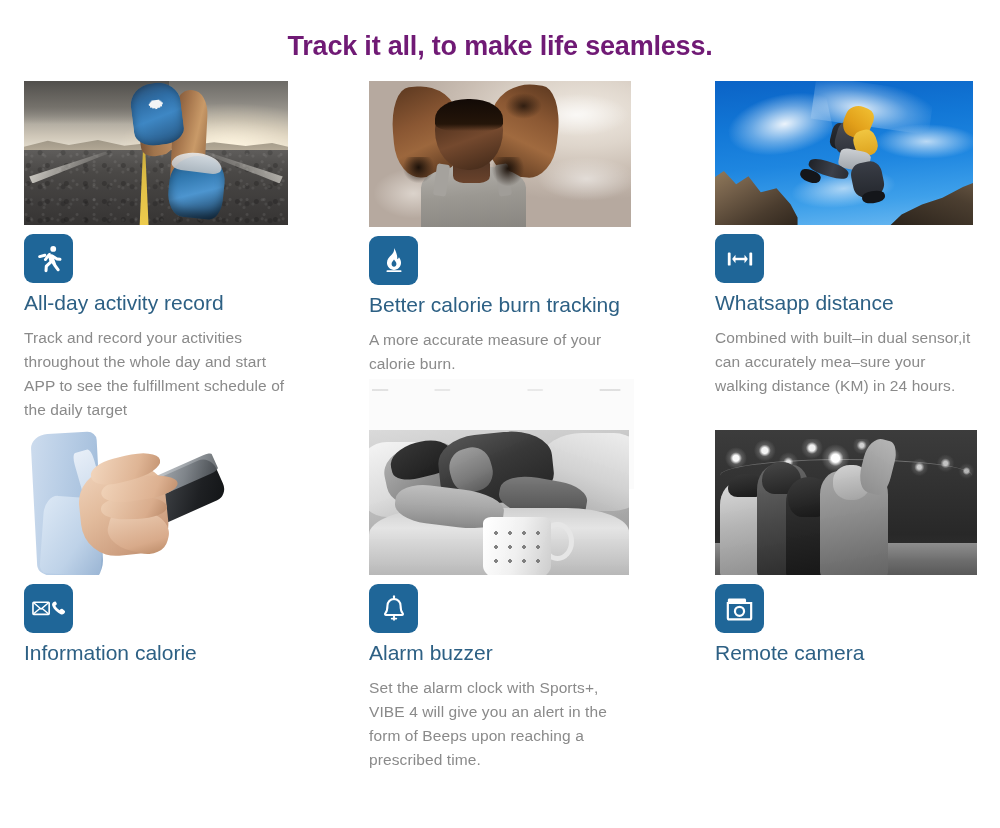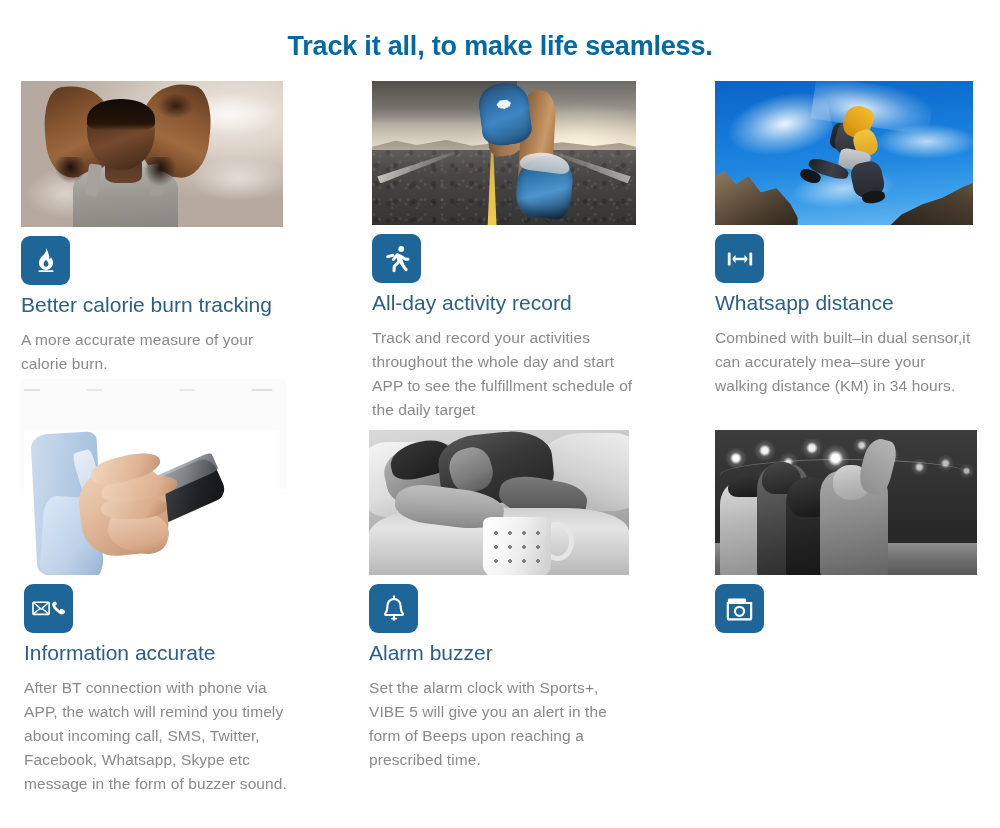--- a/index.html
+++ b/index.html
@@ -11,21 +11,21 @@
     width: 1000px;
     height: 828px;
     font-family: "Liberation Sans", sans-serif;
     -webkit-font-smoothing: antialiased;
     overflow: hidden;
     position: relative;
   }
 
   .page-title {
     text-align: center;
-    color: #0369a1;
+    color: #701a75;
     font-size: 27px;
     font-weight: bold;
     letter-spacing: -0.2px;
     padding-top: 11px;
     line-height: 34px;
   }
 
   .grid {
     position: relative;
     width: 1000px;
@@ -577,20 +577,47 @@
   }
 </style>
 </head>
 <body>
 
 <h1 class="page-title">Track it all, to make life seamless.</h1>
 
 <div class="grid">
 
   <div class="row row-1">
+
+    <div class="card c1">
+      <div class="shot s1">
+        <i class="img-road-sky"></i>
+          <i class="img-road-sky2"></i>
+          <i class="img-road-hills"></i>
+        <i class="img-road-ground"></i>
+          <i class="img-road-asph"></i>
+        <i class="img-road-edge-l"></i>
+          <i class="img-road-edge-r"></i>
+          <i class="img-road-yellow"></i>
+        <i class="img-road-leg-l"></i>
+          <i class="img-road-leg-r"></i>
+        <i class="img-road-shoe-up"></i>
+          <i class="img-road-shoe-dn"></i>
+          <i class="img-road-shoe-dn2"></i>
+      </div>
+      <div class="badge">
+        <svg width="30" height="30" viewBox="0 0 32 32" fill="#ffffff" aria-hidden="true">
+          <circle cx="20.5" cy="5.2" r="3.1"></circle>
+          <path d="M17.4 9.2c-1.3.2-2.4.9-3.2 2l-3.3 4.4c-.5.7-.4 1.7.3 2.2.7.5 1.7.4 2.2-.3l2.1-2.8.9 3.6-4.3 4.1c-.4.4-.6.9-.6 1.4l-.3 4.6c-.1.9.6 1.7 1.5 1.7.9.1 1.6-.6 1.7-1.5l.3-4 4.2-4 2.2 3.3 3.4 4.6c.5.7 1.5.9 2.2.4.7-.5.9-1.5.4-2.2l-3.3-4.5-2.3-6.4 2.6 1.7 3.5.3c.9.1 1.6-.6 1.7-1.4.1-.9-.6-1.6-1.4-1.7l-3-.3-4.1-2.7c-.9-.6-1.9-.8-2.9-.6z"></path>
+          <path d="M11.2 10.5 5.6 12c-.8.2-1.3 1.1-1.1 1.9.2.8 1.1 1.3 1.9 1.1l5.6-1.5c.8-.2 1.3-1.1 1.1-1.9-.2-.9-1.1-1.3-1.9-1.1z"></path>
+        </svg>
+      </div>
+      <div class="card-title">All-day activity record</div>
+      <div class="card-desc">Track and record your activities throughout the whole day and start APP to see the fulfillment schedule of the daily target</div>
+    </div>
 
     <div class="card c2">
       <div class="shot s2">
         <i class="img-str-sky"></i>
           <i class="img-str-cloud1"></i>
           <i class="img-str-cloud2"></i>
           <i class="img-str-cloud3"></i>
         <i class="img-str-arml"></i>
           <i class="img-str-armr"></i>
         <i class="img-str-torso"></i>
@@ -606,47 +633,20 @@
       <div class="badge">
         <svg width="30" height="30" viewBox="0 0 32 32" fill="#ffffff" aria-hidden="true">
           <path d="M16 2c.6 3.3-.9 5.6-2.8 7.6-2.2 2.3-4.7 4.4-4.7 8.3 0 4.3 3.4 7.6 7.5 7.6s7.5-3.3 7.5-7.6c0-2.6-1-4.2-2.2-6-.3 1.1-1 1.9-1.9 2.3.5-4.3-1.4-9-3.4-12.2zm0 12.3c1.3 1.8 2.6 3 2.6 4.8 0 1.6-1.2 2.9-2.6 2.9s-2.6-1.3-2.6-2.9c0-1.8 1.3-3 2.6-4.8z"></path>
           <rect x="8" y="25.8" width="16" height="1.9" rx=".9"></rect>
         </svg>
       </div>
       <div class="ghost"></div>
       <div class="ghost-line"></div>
       <div class="card-title">Better calorie burn tracking</div>
       <div class="card-desc">A more accurate measure of your calorie burn.</div>
-    </div>
-
-    <div class="card c1">
-      <div class="shot s1">
-        <i class="img-road-sky"></i>
-          <i class="img-road-sky2"></i>
-          <i class="img-road-hills"></i>
-        <i class="img-road-ground"></i>
-          <i class="img-road-asph"></i>
-        <i class="img-road-edge-l"></i>
-          <i class="img-road-edge-r"></i>
-          <i class="img-road-yellow"></i>
-        <i class="img-road-leg-l"></i>
-          <i class="img-road-leg-r"></i>
-        <i class="img-road-shoe-up"></i>
-          <i class="img-road-shoe-dn"></i>
-          <i class="img-road-shoe-dn2"></i>
-      </div>
-      <div class="badge">
-        <svg width="30" height="30" viewBox="0 0 32 32" fill="#ffffff" aria-hidden="true">
-          <circle cx="20.5" cy="5.2" r="3.1"></circle>
-          <path d="M17.4 9.2c-1.3.2-2.4.9-3.2 2l-3.3 4.4c-.5.7-.4 1.7.3 2.2.7.5 1.7.4 2.2-.3l2.1-2.8.9 3.6-4.3 4.1c-.4.4-.6.9-.6 1.4l-.3 4.6c-.1.9.6 1.7 1.5 1.7.9.1 1.6-.6 1.7-1.5l.3-4 4.2-4 2.2 3.3 3.4 4.6c.5.7 1.5.9 2.2.4.7-.5.9-1.5.4-2.2l-3.3-4.5-2.3-6.4 2.6 1.7 3.5.3c.9.1 1.6-.6 1.7-1.4.1-.9-.6-1.6-1.4-1.7l-3-.3-4.1-2.7c-.9-.6-1.9-.8-2.9-.6z"></path>
-          <path d="M11.2 10.5 5.6 12c-.8.2-1.3 1.1-1.1 1.9.2.8 1.1 1.3 1.9 1.1l5.6-1.5c.8-.2 1.3-1.1 1.1-1.9-.2-.9-1.1-1.3-1.9-1.1z"></path>
-        </svg>
-      </div>
-      <div class="card-title">All-day activity record</div>
-      <div class="card-desc">Track and record your activities throughout the whole day and start APP to see the fulfillment schedule of the daily target</div>
     </div>
 
     <div class="card c3">
       <div class="shot s3">
         <i class="img-jmp-sky"></i>
           <i class="img-jmp-c1"></i>
           <i class="img-jmp-c2"></i>
         <i class="img-jmp-c3"></i>
           <i class="img-jmp-c4"></i>
         <i class="img-jmp-rockl"></i>
@@ -665,21 +665,21 @@
       <div class="badge">
         <svg width="32" height="30" viewBox="0 0 34 32" fill="#ffffff" aria-hidden="true">
           <rect x="4" y="9" width="3" height="14" rx="1"></rect>
           <rect x="27" y="9" width="3" height="14" rx="1"></rect>
           <rect x="11" y="14.7" width="12" height="2.6"></rect>
           <path d="M12.2 11.4 8.6 16l3.6 4.6z"></path>
           <path d="M21.8 11.4 25.4 16l-3.6 4.6z"></path>
         </svg>
       </div>
       <div class="card-title">Whatsapp distance</div>
-      <div class="card-desc">Combined with built–in dual sensor,it can accurately mea–sure your walking distance (KM) in 34 hours.</div>
+      <div class="card-desc">Combined with built–in dual sensor,it can accurately mea–sure your walking distance (KM) in 24 hours.</div>
     </div>
 
   </div>
 
   <div class="row row-2">
 
     <div class="card c1">
       <div class="shot s4">
         <i class="img-ph-bg"></i>
           <i class="img-ph-sleeve"></i>
@@ -693,22 +693,21 @@
           <i class="img-ph-fing2"></i>
           <i class="img-ph-fing1"></i>
       </div>
       <div class="badge">
         <svg width="34" height="24" viewBox="0 0 42 28" fill="none" aria-hidden="true">
           <rect x="1.2" y="5.6" width="20" height="15" rx="1" stroke="#ffffff" stroke-width="2"></rect>
           <path d="M2.4 6.6 11.2 14l8.8-7.4M2.4 19.6l6.6-5.6M19.9 19.6l-6.6-5.6" stroke="#ffffff" stroke-width="1.8" stroke-linecap="round"></path>
           <path d="M29.6 5.4c-1.4-1.4-3 .1-3.9 1-1 1-1.2 2.3-.5 3.9.8 1.9 2.2 4 4.2 6s4.1 3.4 6 4.2c1.6.7 2.9.5 3.9-.5.9-.9 2.4-2.5 1-3.9l-2.6-2.2c-.9-.7-1.9-.2-2.6.5l-1 1c-1-.5-2-1.3-3-2.3s-1.8-2-2.3-3l1-1c.7-.7 1.2-1.7.5-2.6z" fill="#ffffff"></path>
         </svg>
       </div>
-      <div class="card-title">Information accurate</div>
-      <div class="card-desc">After BT connection with phone via APP, the watch will remind you timely about incoming call, SMS, Twitter, Facebook, Whatsapp, Skype etc message in the form of buzzer sound.</div>
+      <div class="card-title">Information calorie</div>
     </div>
 
     <div class="card c2">
       <div class="shot s5 img-gray">
         <i class="img-sl-bg"></i>
           <i class="img-sl-pillowl"></i>
           <i class="img-sl-pillowr"></i>
         <i class="img-sl-wom"></i>
           <i class="img-sl-womhair"></i>
         <i class="img-sl-man"></i>
@@ -722,21 +721,21 @@
       </div>
       <div class="badge">
         <svg width="30" height="30" viewBox="0 0 32 32" fill="none" aria-hidden="true">
           <path d="M16 5.3c-4.1 0-7 3.2-7 7.2 0 4.4-.9 6.6-2.3 8.2-.6.7-.1 1.7.8 1.7h17c.9 0 1.4-1 .8-1.7-1.4-1.6-2.3-3.8-2.3-8.2 0-4-2.9-7.2-7-7.2z" stroke="#ffffff" stroke-width="2.2" stroke-linejoin="round"></path>
           <path d="M16 2.4v3.1" stroke="#ffffff" stroke-width="2.2" stroke-linecap="round"></path>
           <path d="M16 22.6v4.8" stroke="#ffffff" stroke-width="2" stroke-linecap="round"></path>
           <path d="M13.6 26.2h4.8" stroke="#ffffff" stroke-width="2" stroke-linecap="round"></path>
         </svg>
       </div>
       <div class="card-title">Alarm buzzer</div>
-      <div class="card-desc">Set the alarm clock with Sports+, VIBE 5 will give you an alert in the form of Beeps upon reaching a prescribed time.</div>
+      <div class="card-desc">Set the alarm clock with Sports+, VIBE 4 will give you an alert in the form of Beeps upon reaching a prescribed time.</div>
     </div>
 
     <div class="card c3">
       <div class="shot s6 img-gray">
         <i class="img-sf-bg"></i>
           <i class="img-sf-ground"></i>
           <i class="img-sf-wire"></i>
           <i class="img-sf-lights"></i>
         <i class="img-sf-p1"></i>
           <i class="img-sf-p1hat"></i>
@@ -748,16 +747,17 @@
           <i class="img-sf-p4head"></i>
           <i class="img-sf-p4arm"></i>
       </div>
       <div class="badge">
         <svg width="31" height="28" viewBox="0 0 34 30" fill="none" aria-hidden="true">
           <path d="M4.2 8.4h25.6v16.4c0 .9-.7 1.6-1.6 1.6H5.8c-.9 0-1.6-.7-1.6-1.6V8.4z" stroke="#ffffff" stroke-width="2.4"></path>
           <path d="M5.8 3.4h16.8c.9 0 1.6.7 1.6 1.6v3.4H4.2V5c0-.9.7-1.6 1.6-1.6z" fill="#ffffff"></path>
           <circle cx="17" cy="17.6" r="5" stroke="#ffffff" stroke-width="2.4"></circle>
         </svg>
       </div>
+      <div class="card-title">Remote camera</div>
     </div>
 
   </div>
 </div>
 
 </body></html>

